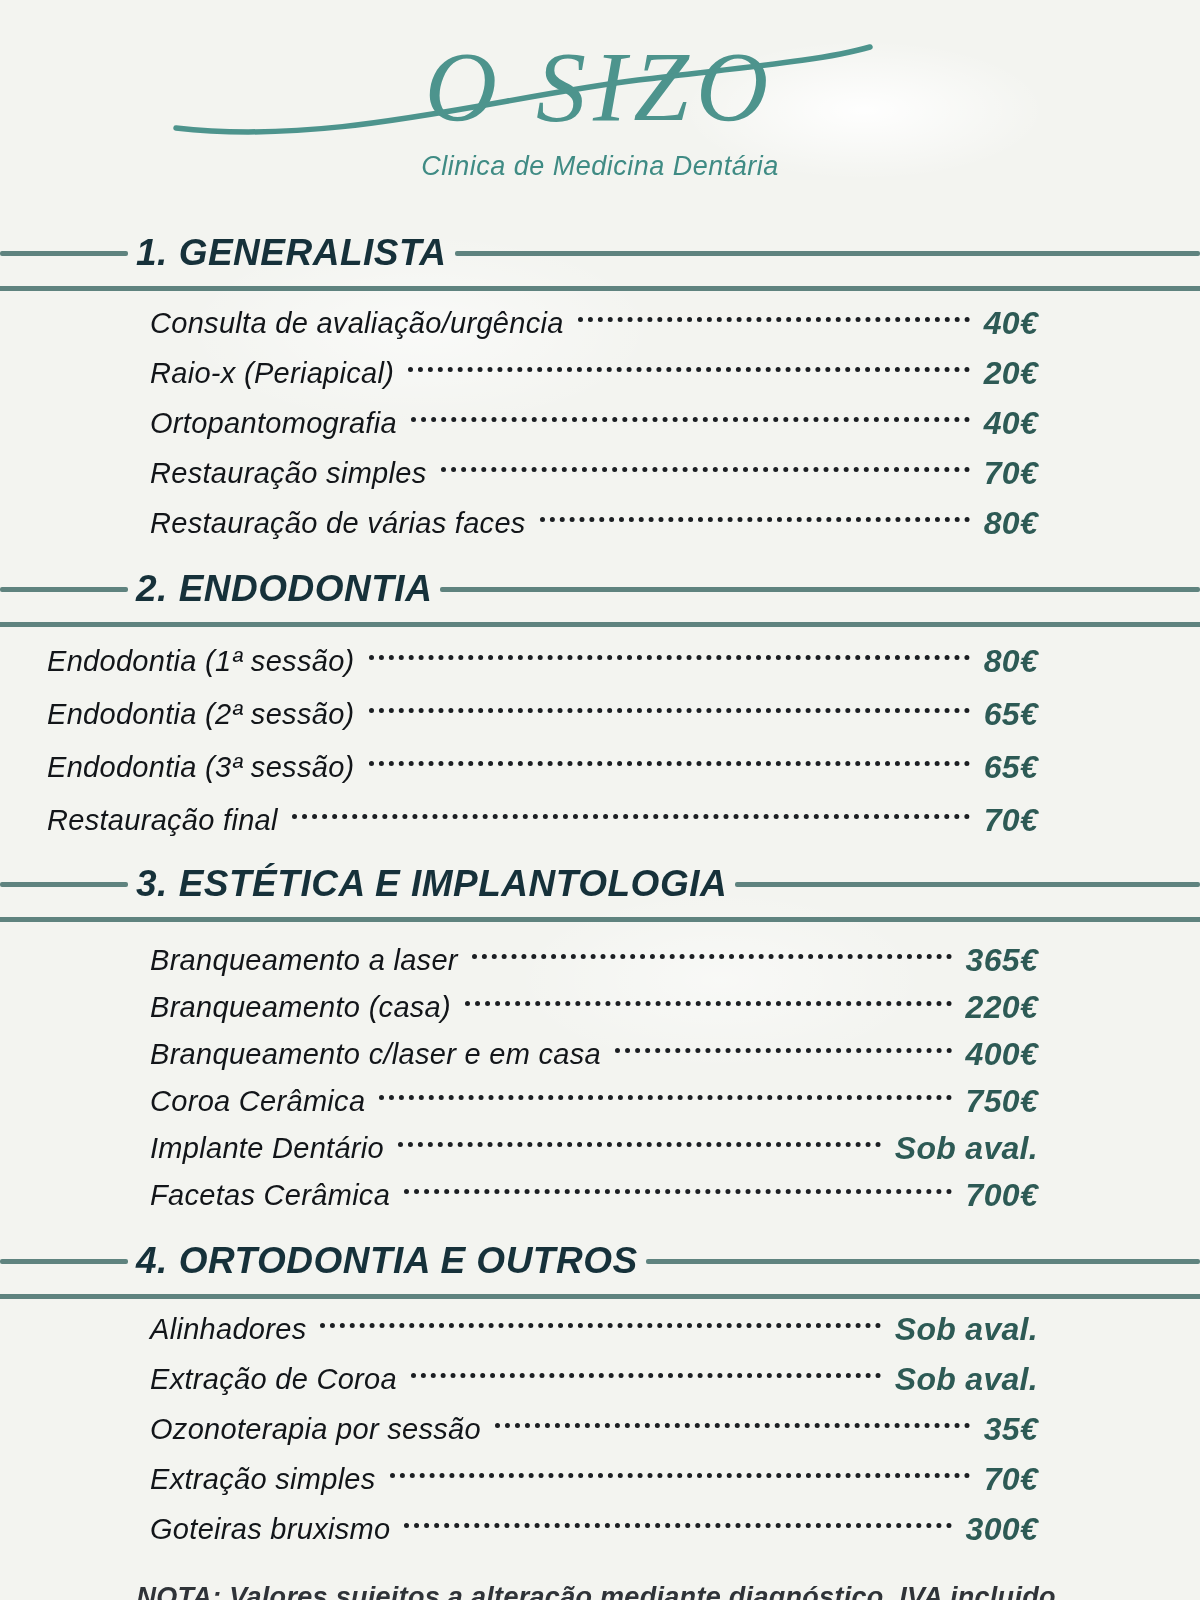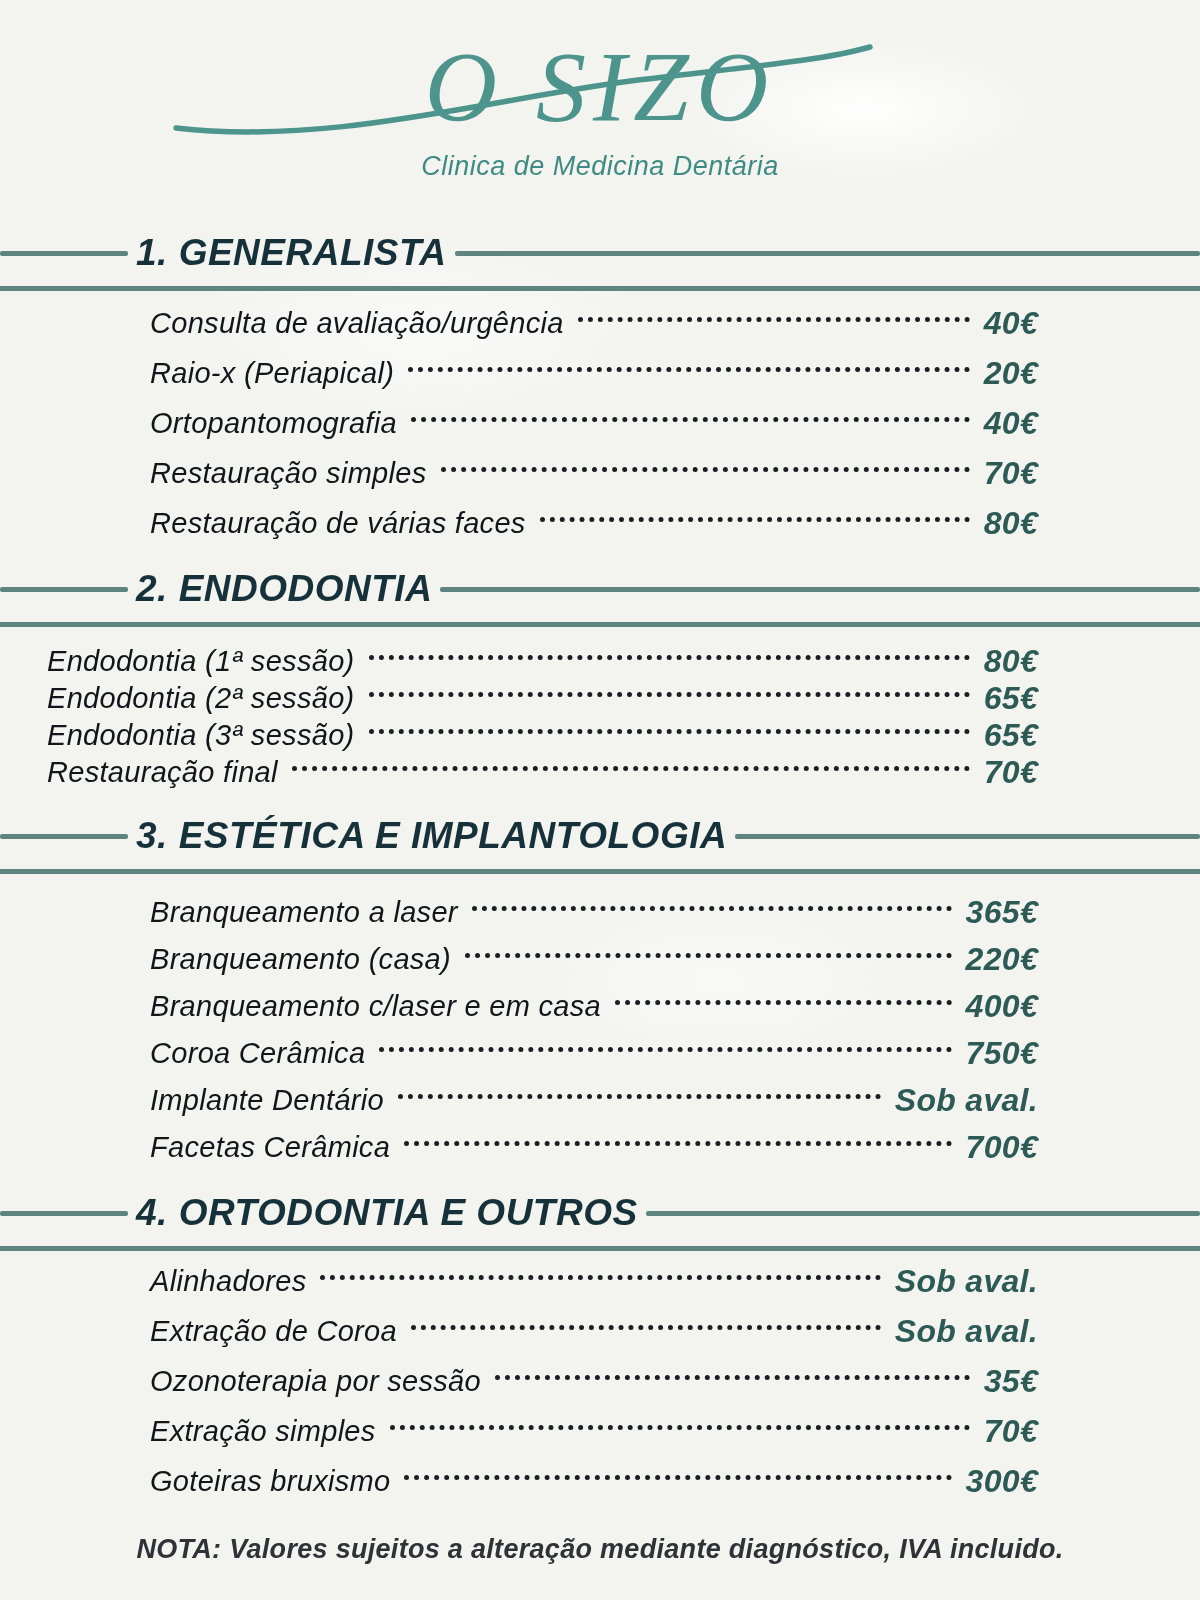--- a/index.html
+++ b/index.html
@@ -66,21 +66,21 @@
   }
   .price {
     font-size: 32px; font-weight: bold; color: var(--price);
     white-space: nowrap; letter-spacing: 0.3px;
   }
 
   .sec-1 { margin-top: 50px; }
   .sec-1 .row + .row { margin-top: 13px; }
   .sec-2 { margin-top: 26px; }
   .sec-2 .items { padding-top: 16px; padding-left: 47px; }
-  .sec-2 .row + .row { }
+  .sec-2 .row + .row { margin-top: 16px; }
   .sec-3 { margin-top: 24px; }
   .sec-3 .items { padding-top: 20px; }
   .sec-3 .row + .row { margin-top: 10px; }
   .sec-4 { margin-top: 26px; }
   .sec-4 .items { padding-top: 12px; }
   .sec-4 .row + .row { margin-top: 13px; }
 
   
   .note {
     text-align: center; margin-top: 34px;

